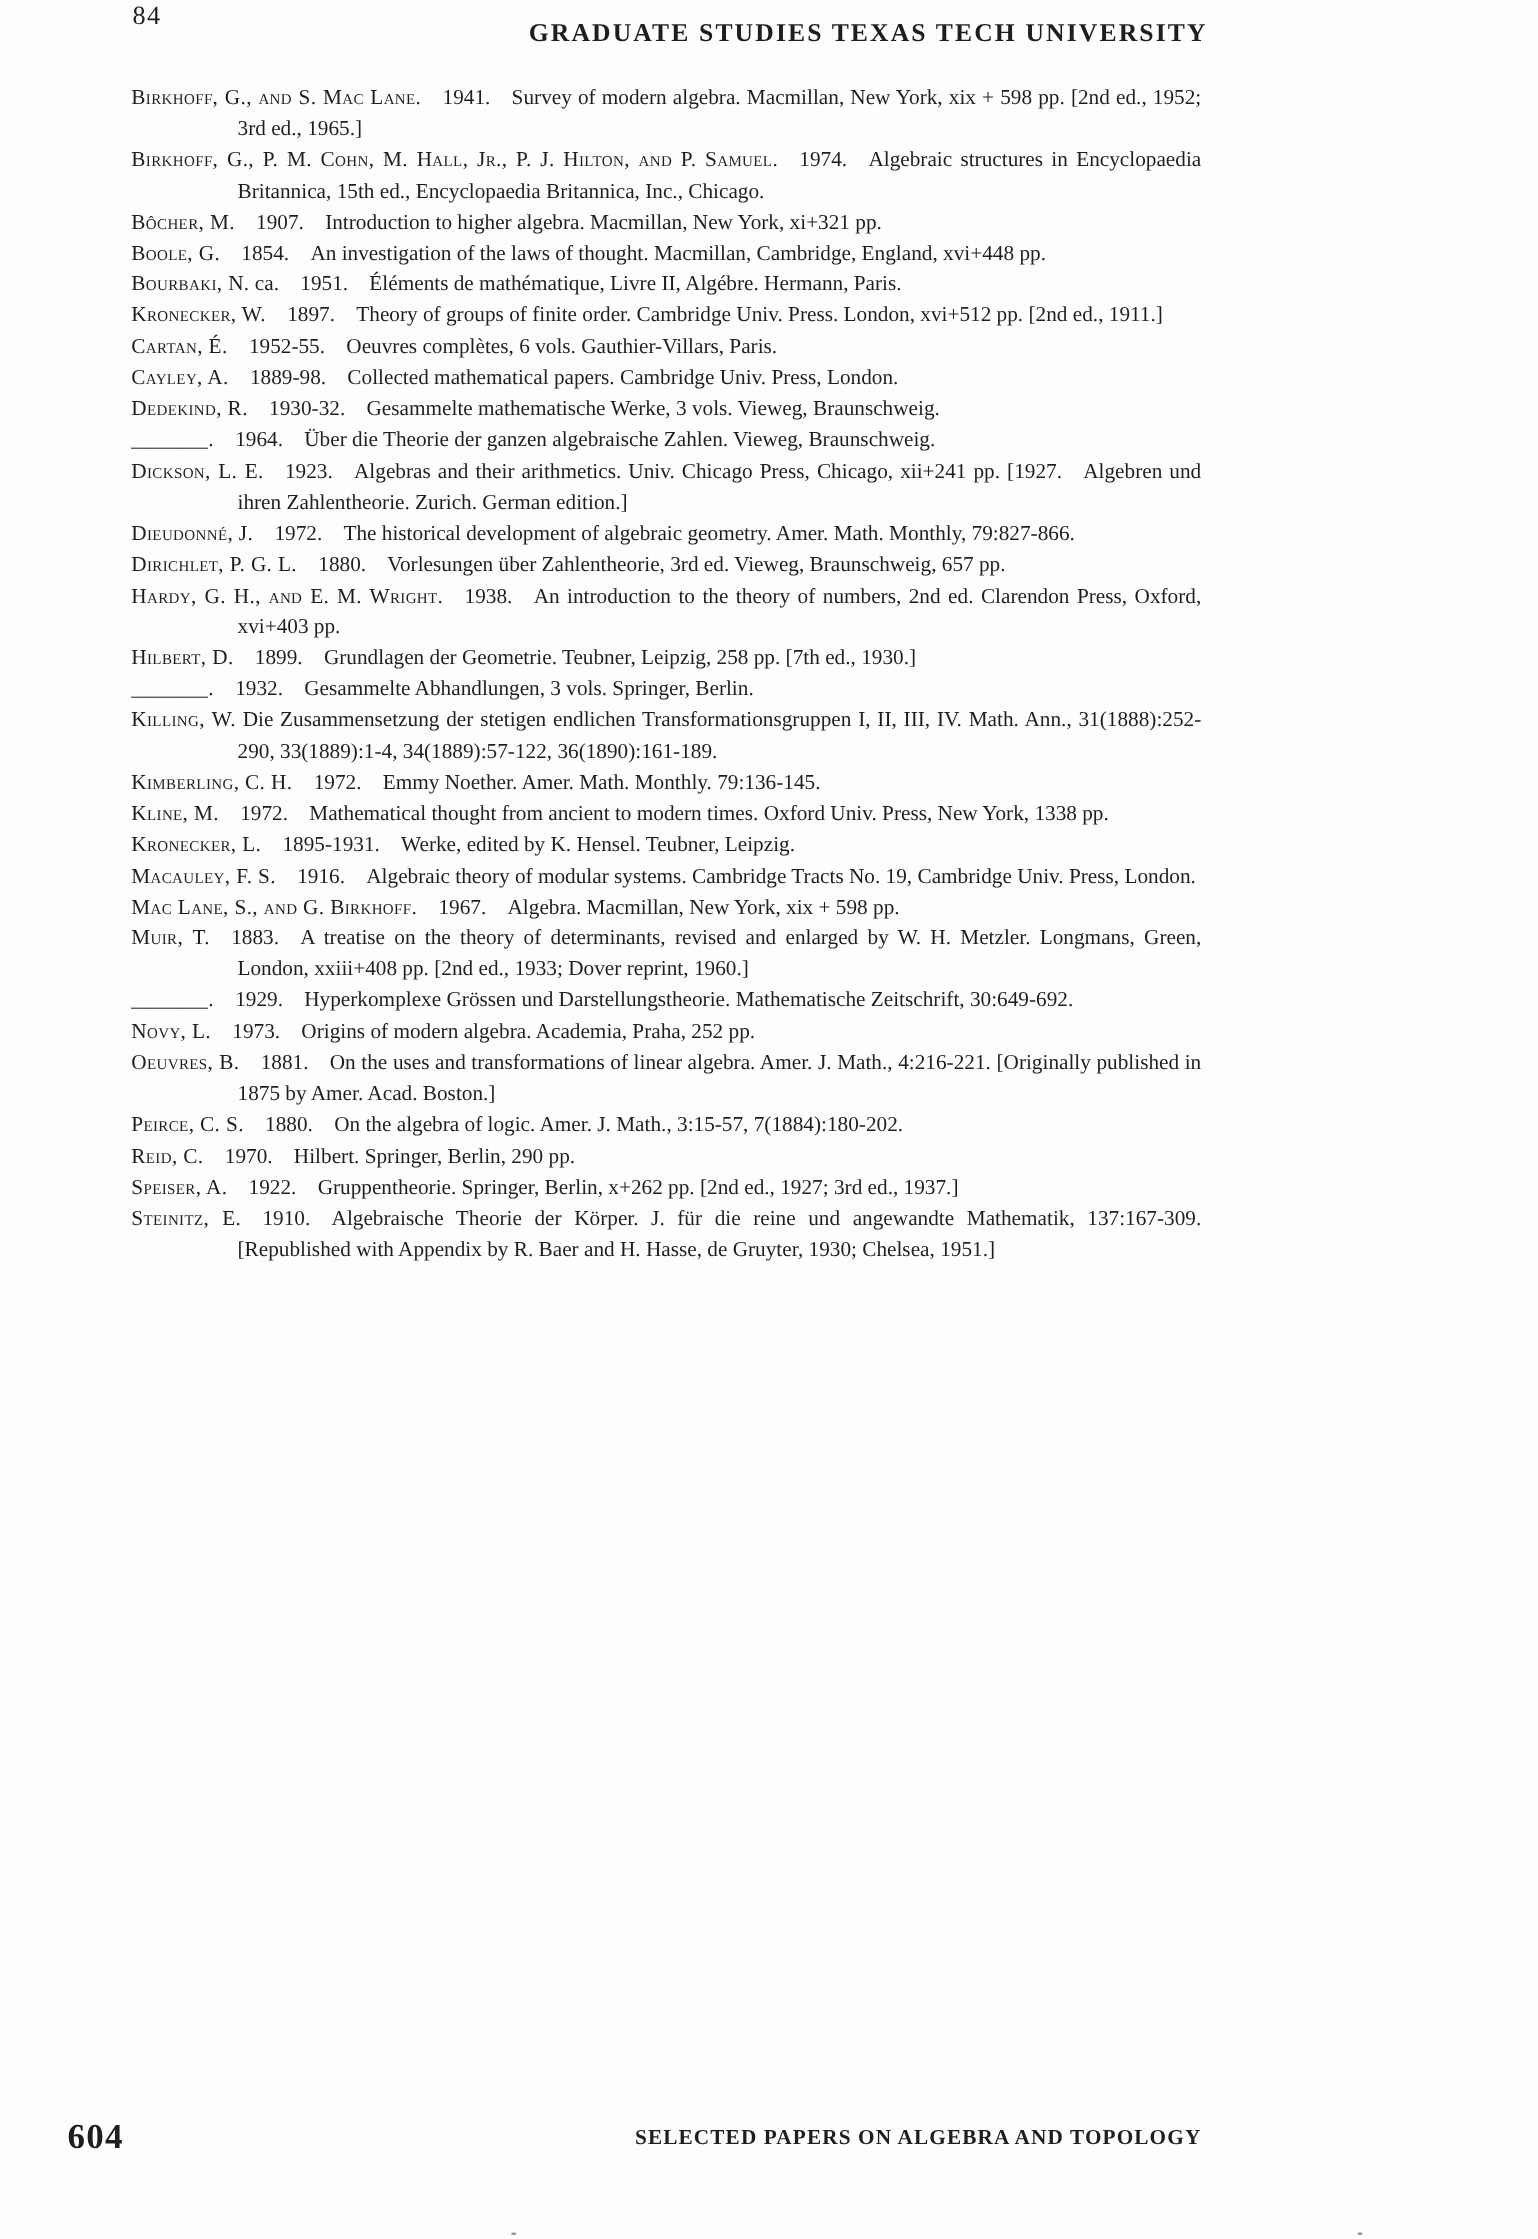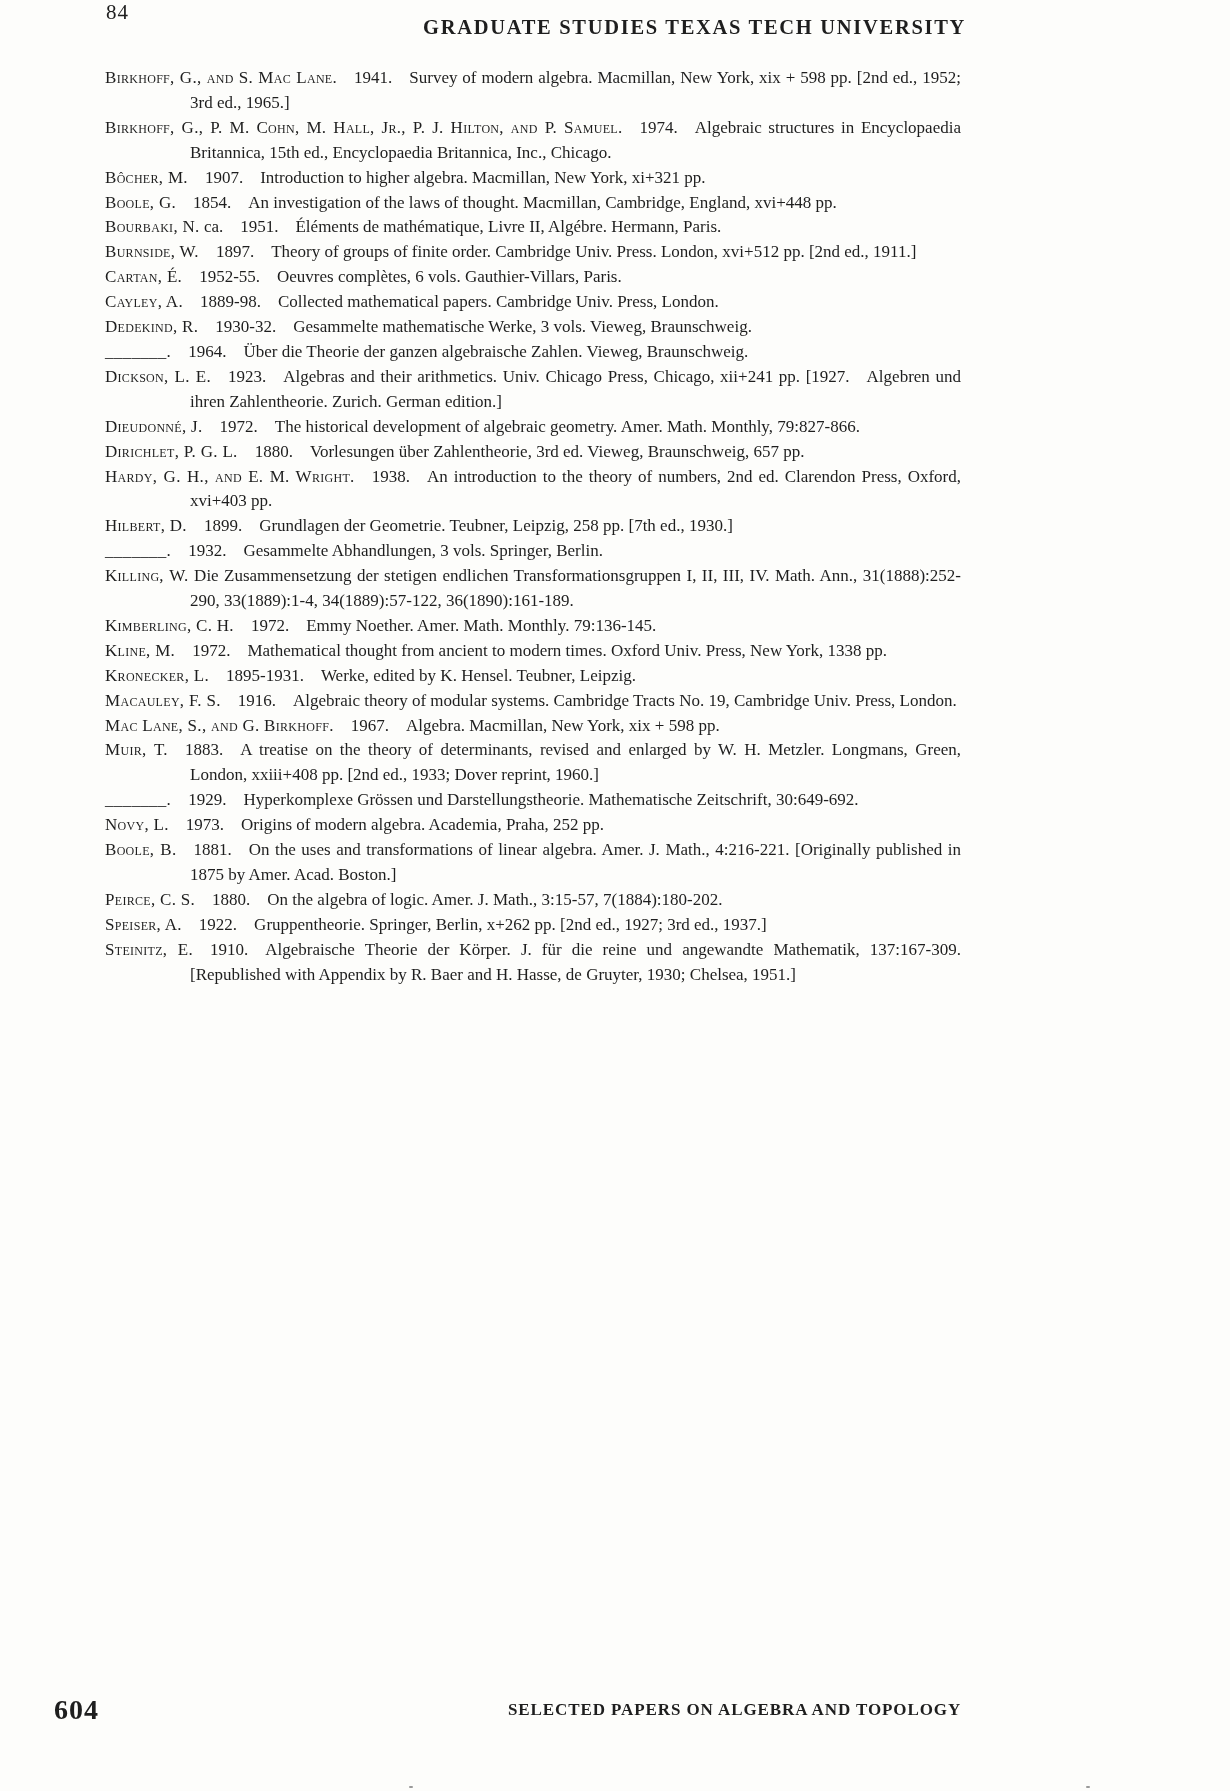--- a/index.html
+++ b/index.html
@@ -68,21 +68,21 @@
   <p class="ref"><span class="author">Birkhoff, G., and S. Mac Lane.</span><span class="rest">  1941.  Survey of modern algebra. Macmillan, New York, xix + 598 pp. [2nd ed., 1952; 3rd ed., 1965.]</span></p>
 
   <p class="ref"><span class="author">Birkhoff, G., P. M. Cohn, M. Hall, Jr., P. J. Hilton, and P. Samuel.</span><span class="rest">  1974.  Algebraic structures in Encyclopaedia Britannica, 15th ed., Encyclopaedia Britannica, Inc., Chicago.</span></p>
 
   <p class="ref"><span class="author">Bôcher, M.</span><span class="rest">  1907.  Introduction to higher algebra. Macmillan, New York, xi+321 pp.</span></p>
 
   <p class="ref"><span class="author">Boole, G.</span><span class="rest">  1854.  An investigation of the laws of thought. Macmillan, Cambridge, England, xvi+448 pp.</span></p>
 
   <p class="ref"><span class="author">Bourbaki, N.</span><span class="rest">&nbsp;ca.  1951.  Éléments de mathématique, Livre II, Algébre. Hermann, Paris.</span></p>
 
-  <p class="ref"><span class="author">Burnside, W.</span><span class="rest">  1897.  Theory of groups of finite order. Cambridge Univ. Press. London, xvi+512 pp. [2nd ed., 1911.]</span></p>
+  <p class="ref"><span class="author">Kronecker, W.</span><span class="rest">  1897.  Theory of groups of finite order. Cambridge Univ. Press. London, xvi+512 pp. [2nd ed., 1911.]</span></p>
 
   <p class="ref"><span class="author">Cartan, É.</span><span class="rest">  1952-55.  Oeuvres complètes, 6 vols. Gauthier-Villars, Paris.</span></p>
 
   <p class="ref"><span class="author">Cayley, A.</span><span class="rest">  1889-98.  Collected mathematical papers. Cambridge Univ. Press, London.</span></p>
 
   <p class="ref"><span class="author">Dedekind, R.</span><span class="rest">  1930-32.  Gesammelte mathematische Werke, 3 vols. Vieweg, Braunschweig.</span></p>
 
   <p class="ref"><span class="author">_______.</span><span class="rest">  1964.  Über die Theorie der ganzen algebraische Zahlen. Vieweg, Braunschweig.</span></p>
 
   <p class="ref"><span class="author">Dickson, L. E.</span><span class="rest">  1923.  Algebras and their arithmetics. Univ. Chicago Press, Chicago, xii+241 pp. [1927.  Algebren und ihren Zahlentheorie. Zurich. German edition.]</span></p>
@@ -110,24 +110,25 @@
 
   <p class="ref"><span class="author">Mac Lane, S., and G. Birkhoff.</span><span class="rest">  1967.  Algebra. Macmillan, New York, xix + 598 pp.</span></p>
 
   <p class="ref"><span class="author">Muir, T.</span><span class="rest">  1883.  A treatise on the theory of determinants, revised and enlarged by W. H. Metzler. Longmans, Green, London, xxiii+408 pp. [2nd ed., 1933; Dover reprint, 1960.]</span></p>
 
 
   <p class="ref"><span class="author">_______.</span><span class="rest">  1929.  Hyperkomplexe Grössen und Darstellungstheorie. Mathematische Zeitschrift, 30:649-692.</span></p>
 
   <p class="ref"><span class="author">Novy, L.</span><span class="rest">  1973.  Origins of modern algebra. Academia, Praha, 252 pp.</span></p>
 
-  <p class="ref"><span class="author">Boole, B.</span><span class="rest">  1881.  On the uses and transformations of linear algebra. Amer. J. Math., 4:216-221. [Originally published in 1875 by Amer. Acad. Boston.]</span></p>
+  <p class="ref"><span class="author">Oeuvres, B.</span><span class="rest">  1881.  On the uses and transformations of linear algebra. Amer. J. Math., 4:216-221. [Originally published in 1875 by Amer. Acad. Boston.]</span></p>
 
   <p class="ref"><span class="author">Peirce, C. S.</span><span class="rest">  1880.  On the algebra of logic. Amer. J. Math., 3:15-57, 7(1884):180-202.</span></p>
 
+  <p class="ref"><span class="author">Reid, C.</span><span class="rest">  1970.  Hilbert. Springer, Berlin, 290 pp.</span></p>
 
   <p class="ref"><span class="author">Speiser, A.</span><span class="rest">  1922.  Gruppentheorie. Springer, Berlin, x+262 pp. [2nd ed., 1927; 3rd ed., 1937.]</span></p>
 
   <p class="ref"><span class="author">Steinitz, E.</span><span class="rest">  1910.  Algebraische Theorie der Körper. J. für die reine und angewandte Mathematik, 137:167-309. [Republished with Appendix by R. Baer and H. Hasse, de Gruyter, 1930; Chelsea, 1951.]</span></p>
 </div>
 
   <div class="footer-pagenum">604</div>
 
   <div class="footer-title">SELECTED PAPERS ON ALGEBRA AND TOPOLOGY</div>
 

